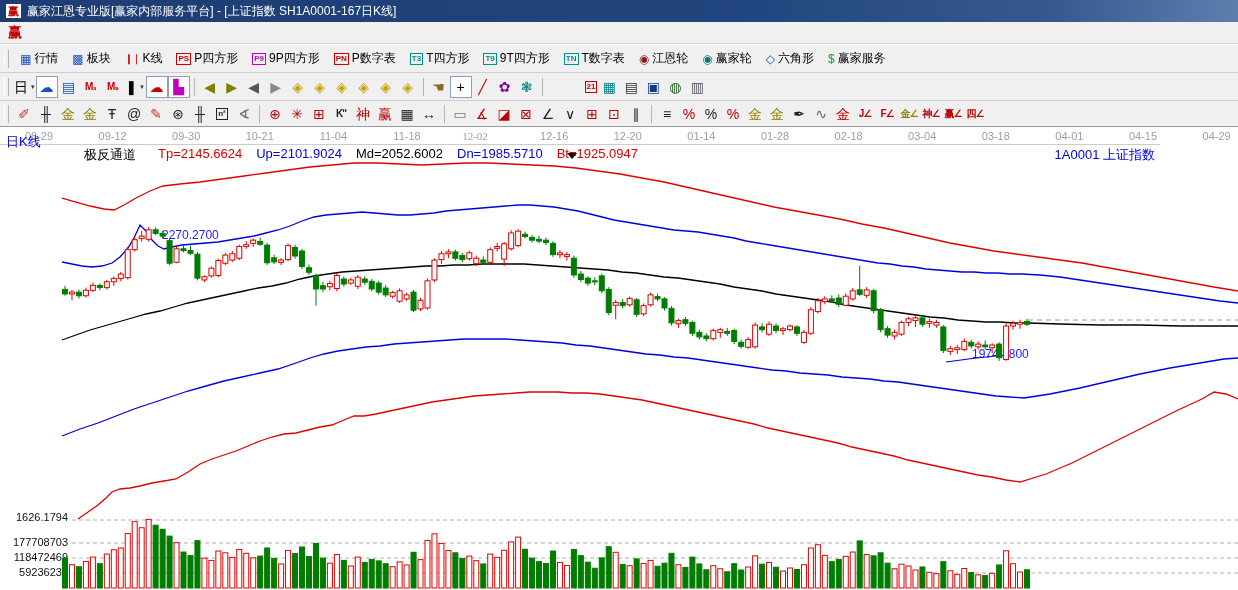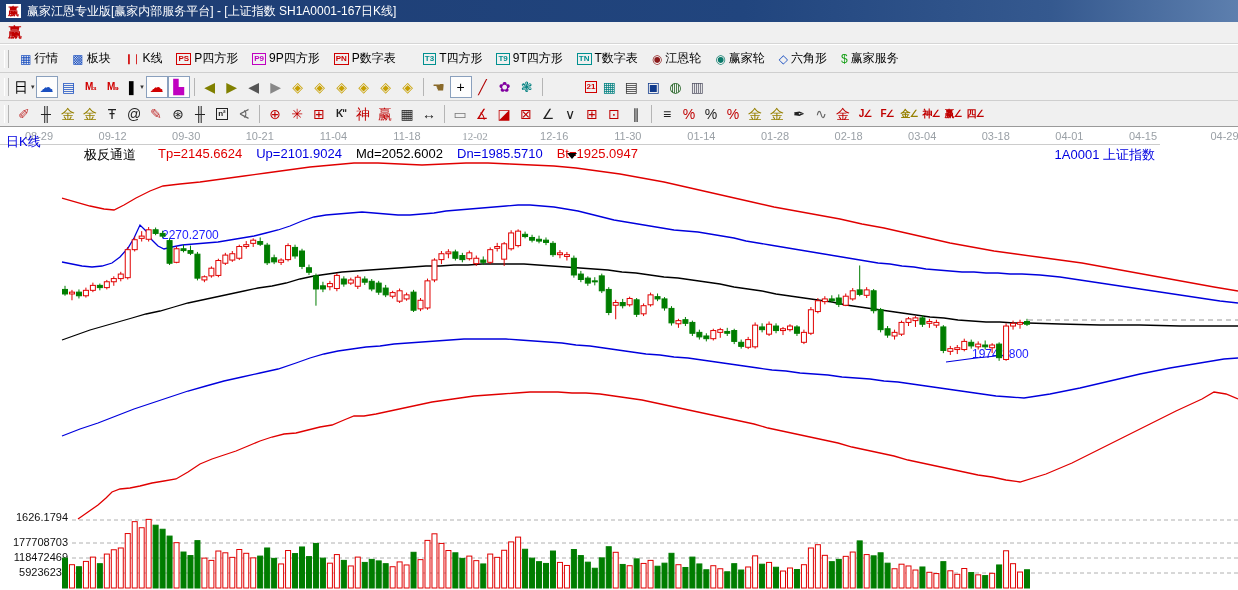--- a/index.html
+++ b/index.html
@@ -76,21 +76,21 @@
       </span>
       <span class="tb-btn lab">
         <span class="badge" style="color: rgb(192, 0, 192);">P9</span>
         <span>9P四方形</span>
       </span>
       <span class="tb-btn lab">
         <span class="badge" style="color: rgb(208, 0, 0);">PN</span>
         <span>P数字表</span>
       </span>
       <span class="tb-btn lab">
-        <span class="badge" style="color: rgb(0, 144, 144); margin-left: 13px;">T3</span>
+        <span class="badge" style="color: rgb(0, 144, 144);">T3</span>
         <span>T四方形</span>
       </span>
       <span class="tb-btn lab">
         <span class="badge" style="color: rgb(0, 144, 144);">T9</span>
         <span>9T四方形</span>
       </span>
       <span class="tb-btn lab">
         <span class="badge" style="color: rgb(0, 144, 144);">TN</span>
         <span>T数字表</span>
       </span>
@@ -345,29 +345,29 @@
   <div class="chart">
     <div class="date-row" id="date-row">
         <span style="left: 17px;">08-29</span>
         <span style="left: 90.6px;">09-12</span>
         <span style="left: 164.2px;">09-30</span>
         <span style="left: 237.8px;">10-21</span>
         <span style="left: 311.4px;">11-04</span>
         <span style="left: 385px;">11-18</span>
         <span style="left: 453px; font-family: Liberation Serif, serif;">12-02</span>
         <span style="left: 532.2px;">12-16</span>
-        <span style="left: 605.8px;">11-30</span>
+        <span style="left: 605.8px;">12-20</span>
         <span style="left: 679.4px;">01-14</span>
         <span style="left: 753px;">01-28</span>
         <span style="left: 826.6px;">02-18</span>
         <span style="left: 900.2px;">03-04</span>
         <span style="left: 973.8px;">03-18</span>
         <span style="left: 1047.4px;">04-01</span>
         <span style="left: 1121px;">04-15</span>
-        <span style="left: 1194.6px; text-align: right;">04-29</span>
+        <span style="left: 1194.6px;">04-29</span>
       </div>
     <div class="hsep"></div>
     <span class="mode-label">日K线</span>
     <div class="ind-row">
       <span style="color:#000">极反通道</span>
       <span id="ind-values" style="display: flex; gap: 14px;">
           <span style="color: rgb(224, 0, 0);">Tp=2145.6624</span>
           <span style="color: rgb(0, 0, 224);">Up=2101.9024</span>
           <span style="color: rgb(0, 0, 0);">Md=2052.6002</span>
           <span style="color: rgb(0, 0, 224);">Dn=1985.5710</span>

